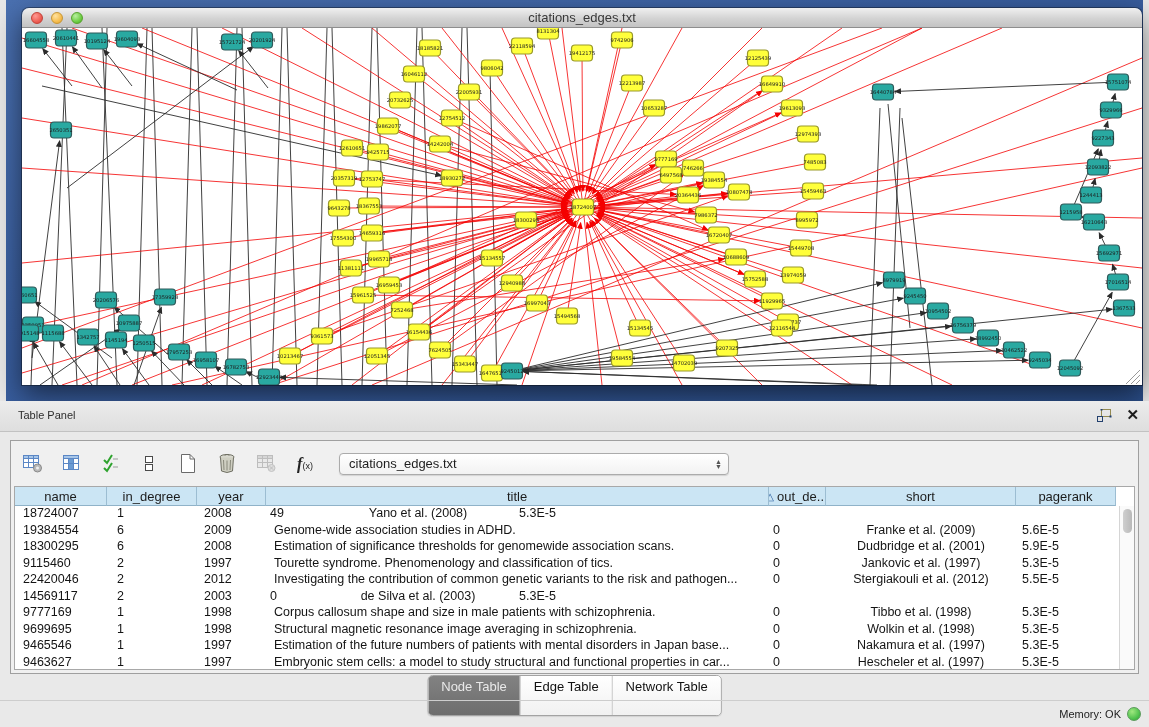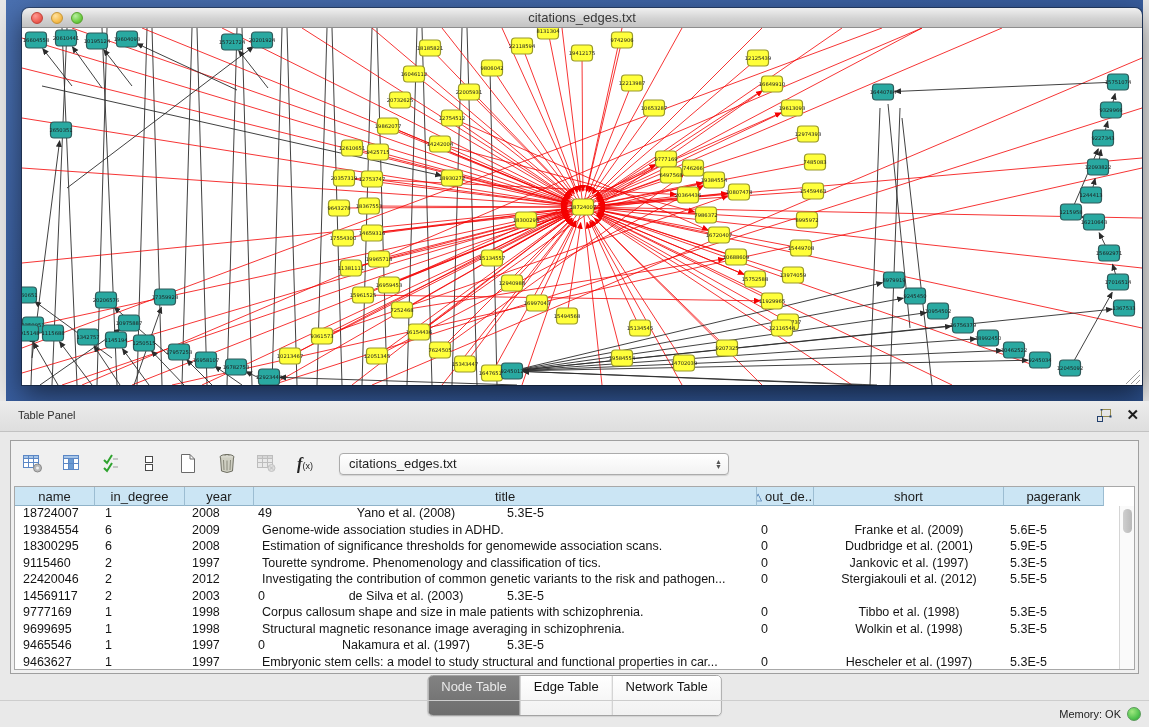--- a/index.html
+++ b/index.html
@@ -54,21 +54,21 @@
   .select-box .sel-label { flex:1; overflow:hidden; white-space:nowrap; }
   .sel-arrows { display:flex; flex-direction:column; line-height:5px; font-size:7px; color:#555; }
 
   .tbl { position:absolute; left:3px; right:3px; top:45px; bottom:3px;
     border:1px solid #a8a8a8; background:#fff; overflow:hidden; }
   .tbl-header { display:flex; height:19px; background:#cbe5f4; font-size:13px; color:#1c1c1c; }
   .th { border-right:1px solid #9cbdd2; border-bottom:1px solid #8fb2c8;
     display:flex; align-items:center; justify-content:center; overflow:hidden; white-space:nowrap; }
   .th .sort-tri { color:#2a5d9e; font-size:10px; margin-right:3px; }
   .th-fill { flex:1; background:#fff; border-bottom:1px solid #fff; }
-  .c0{width:80px}.c1{width:90px}.c2{width:69px}.c3{width:503px}.c4{width:57px}.c5{width:190px}.c6{width:100px}
+  .c0{width:92px}.c1{width:90px}.c2{width:69px}.c3{width:503px}.c4{width:57px}.c5{width:190px}.c6{width:100px}
   .tbl-rows { position:absolute; left:0; right:15px; top:19px; bottom:0; overflow:hidden; }
   .trow { display:flex; height:16.5px; font-size:12.5px; color:#141414; }
   .td { overflow:hidden; white-space:nowrap; }
   .td.c0{padding-left:8px}.td.c1{padding-left:10px}.td.c2{padding-left:7px}
   .td.c3{padding-left:8px}.td.c4{padding-left:4px}.td.c6{padding-left:6px}
   .td.c5{text-align:center}
   .vscroll { position:absolute; right:0; top:19px; bottom:0; width:15px;
     background:#fafafa; border-left:1px solid #d5d5d5; }
   .vthumb { position:absolute; left:3px; top:3px; width:9px; height:24px;
     background:linear-gradient(90deg,#cfcfcf,#b9b9b9); border-radius:5px; }
@@ -921,20 +921,21 @@
               <div class="td c2">1998</div>
               <div class="td c3">Structural magnetic resonance image averaging in schizophrenia.</div>
               <div class="td c4">0</div>
               <div class="td c5">Wolkin et al. (1998)</div>
               <div class="td c6">5.3E-5</div>
             </div>
             <div class="trow">
               <div class="td c0">9465546</div>
               <div class="td c1">1</div>
               <div class="td c2">1997</div>
+              <div class="td c3">Estimation of the future numbers of patients with mental disorders in Japan base...</div>
               <div class="td c4">0</div>
               <div class="td c5">Nakamura et al. (1997)</div>
               <div class="td c6">5.3E-5</div>
             </div>
             <div class="trow">
               <div class="td c0">9463627</div>
               <div class="td c1">1</div>
               <div class="td c2">1997</div>
               <div class="td c3">Embryonic stem cells: a model to study structural and functional properties in car...</div>
               <div class="td c4">0</div>

